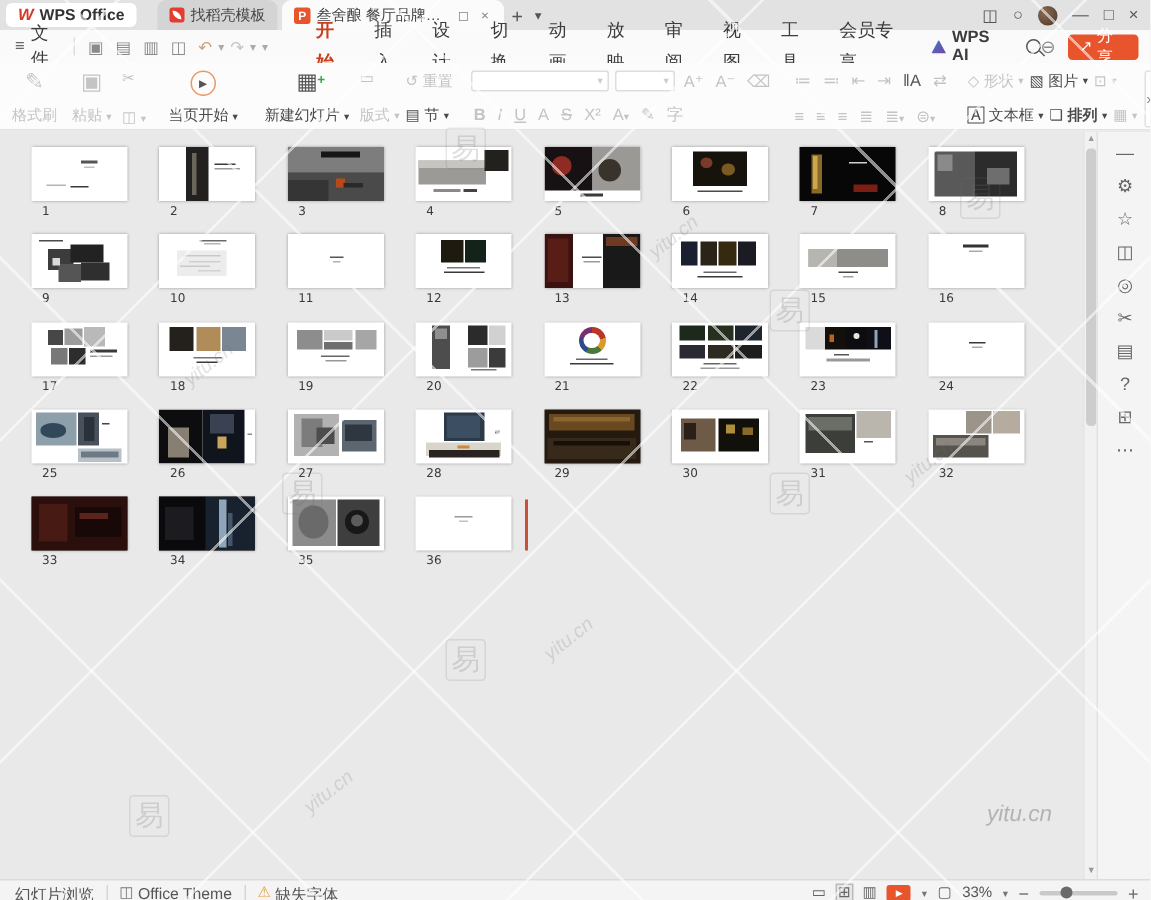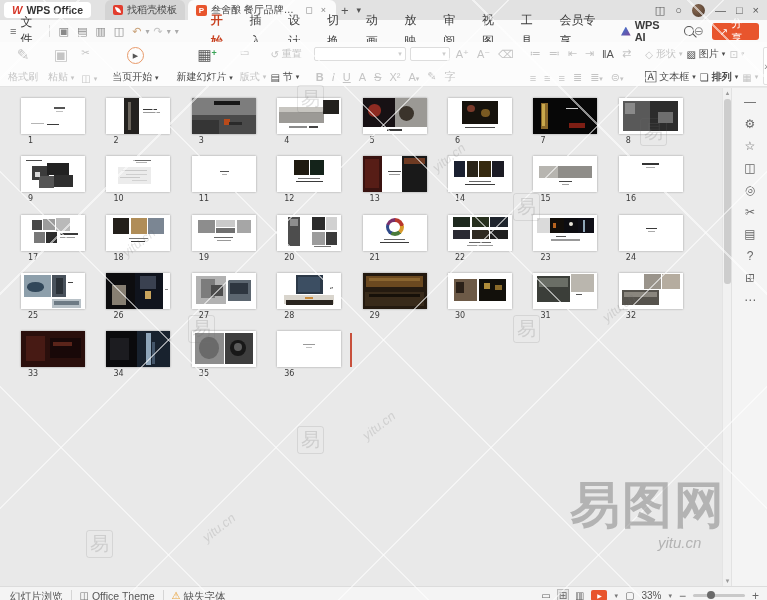--- a/index.html
+++ b/index.html
@@ -732,21 +732,20 @@
       <span class="sb-caret">▾</span>
       <span class="zbtn">−</span>
       <span class="zslider">
           <span class="zknob"></span>
         </span>
       <span class="zbtn">+</span>
     </div>
   </div>
 
   <div class="wm-layer">
-    <div class="wm-big">易图网</div>
     <div class="wm-dom">yitu.cn</div>
     <div id="wm-marks">
         <span class="wm-mark" style="left: 297px; top: 85px;">易</span>
         <span class="wm-mark" style="left: 513px; top: 193px;">易</span>
         <span class="wm-mark" style="left: 188px; top: 315px;">易</span>
         <span class="wm-mark" style="left: 513px; top: 315px;">易</span>
         <span class="wm-mark" style="left: 86px; top: 530px;">易</span>
         <span class="wm-mark" style="left: 297px; top: 426px;">易</span>
         <span class="wm-mark" style="left: 640px; top: 118px;">易</span>
         <span class="wm-rot" style="left: 120px; top: 235px;">yitu.cn</span>

